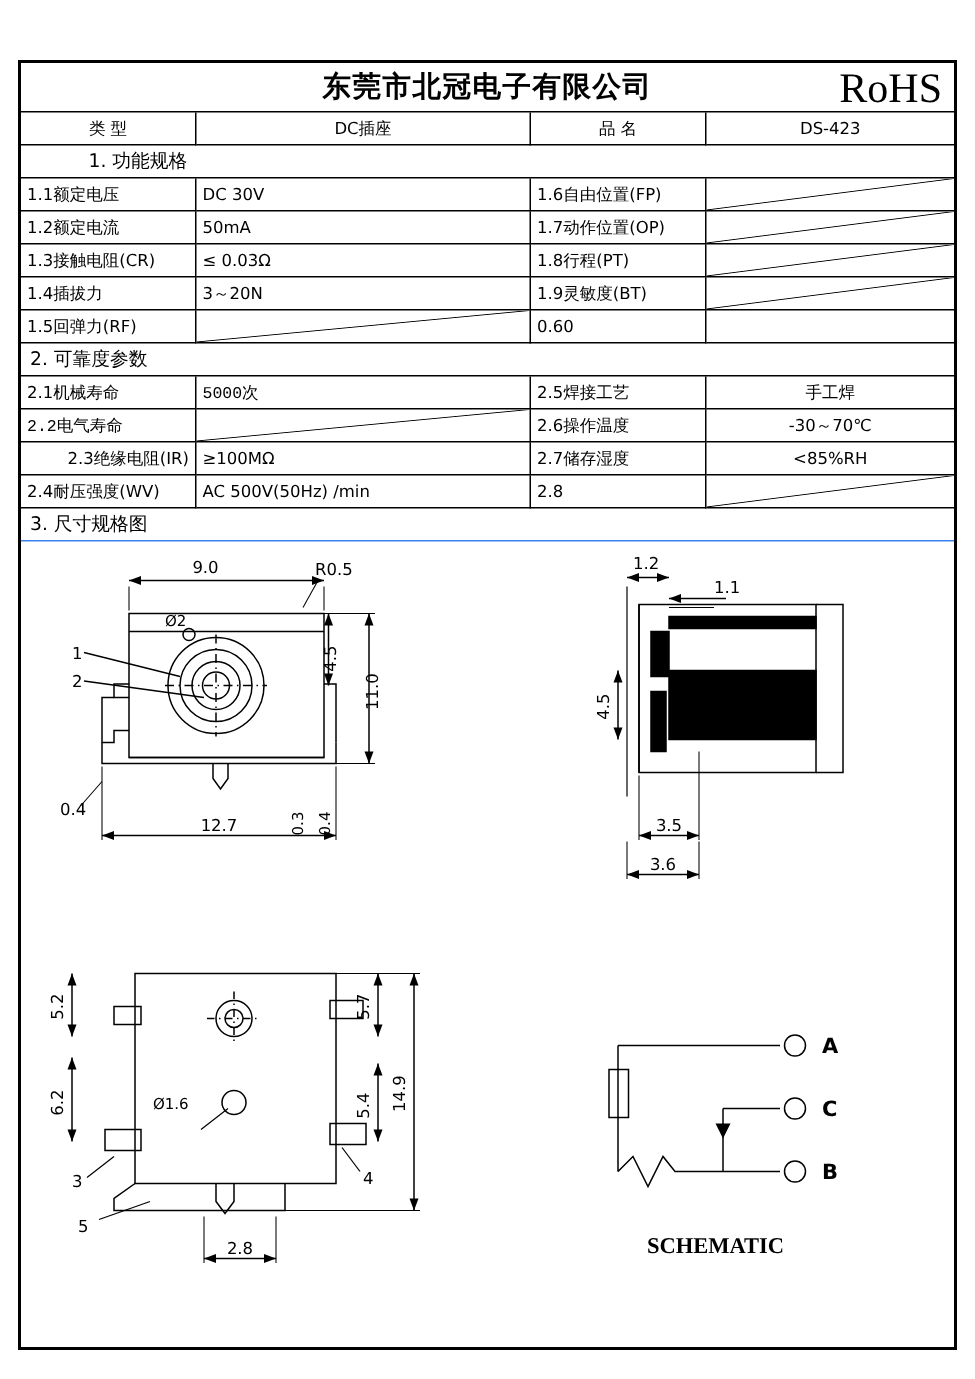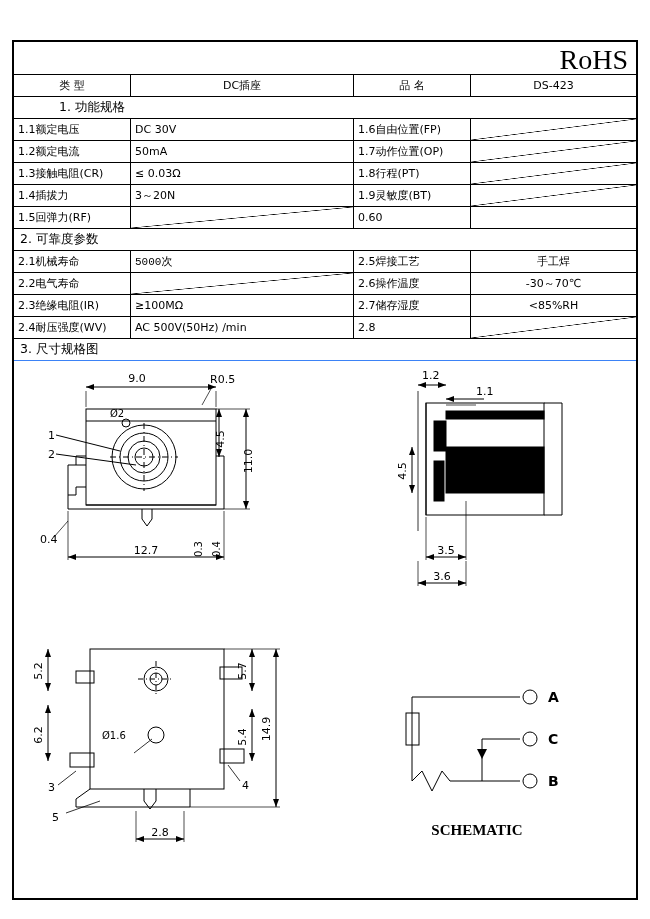--- a/index.html
+++ b/index.html
@@ -31,20 +31,21 @@
   .draw{position:relative;height:100%;}
   svg{display:block;}
 </style>
 </head>
 <body>
 
 <div class="page">
   <div class="sheet">
 
     <div class="hdr">
+      <div class="company">东莞市北冠电子有限公司</div>
       <div class="rohs">RoHS</div>
     </div>
 
     <table class="t">
       <tbody>
           <tr class="titlerow">
         <td style="width:108px;border-left:none;border-top:none;" class="ctr">类  型</td>
         <td style="width:214px;border-top:none;" class="ctr">DC插座</td>
         <td style="width:108px;border-top:none;" class="ctr">品  名</td>
         <td style="border-right:none;border-top:none;" class="ctr">DS-423</td>
@@ -93,27 +94,27 @@
 
     <table class="t">
       <tbody>
           <tr>
         <td style="width:108px;border-left:none;border-top:none;">2.1机械寿命</td>
         <td style="width:214px;border-top:none;font-family:Liberation Mono, monospace;">5000次</td>
         <td style="width:108px;border-top:none;">2.5焊接工艺</td>
         <td class="ctr" style="border-right:none;border-top:none;">手工焊</td>
       </tr>
       <tr>
-        <td style="border-left:none;">2.2电气寿命</td>
+        <td style="border-left:none;font-family:Liberation Mono, monospace;">2.2电气寿命</td>
         <td class="diag"></td>
         <td>2.6操作温度</td>
         <td class="ctr" style="border-right:none;">-30～70℃</td>
       </tr>
       <tr>
-        <td style="border-left:none;">2.3绝缘电阻(IR)</td>
+        <td style="border-left:none;text-align:right;">2.3绝缘电阻(IR)</td>
         <td>≥100MΩ</td>
         <td>2.7储存湿度</td>
         <td class="ctr" style="border-right:none;">&lt;85%RH</td>
       </tr>
       <tr>
         <td style="border-left:none;">2.4耐压强度(WV)</td>
         <td>AC 500V(50Hz) /min</td>
         <td>2.8</td>
         <td class="diag" style="border-right:none;"></td>
       </tr>

